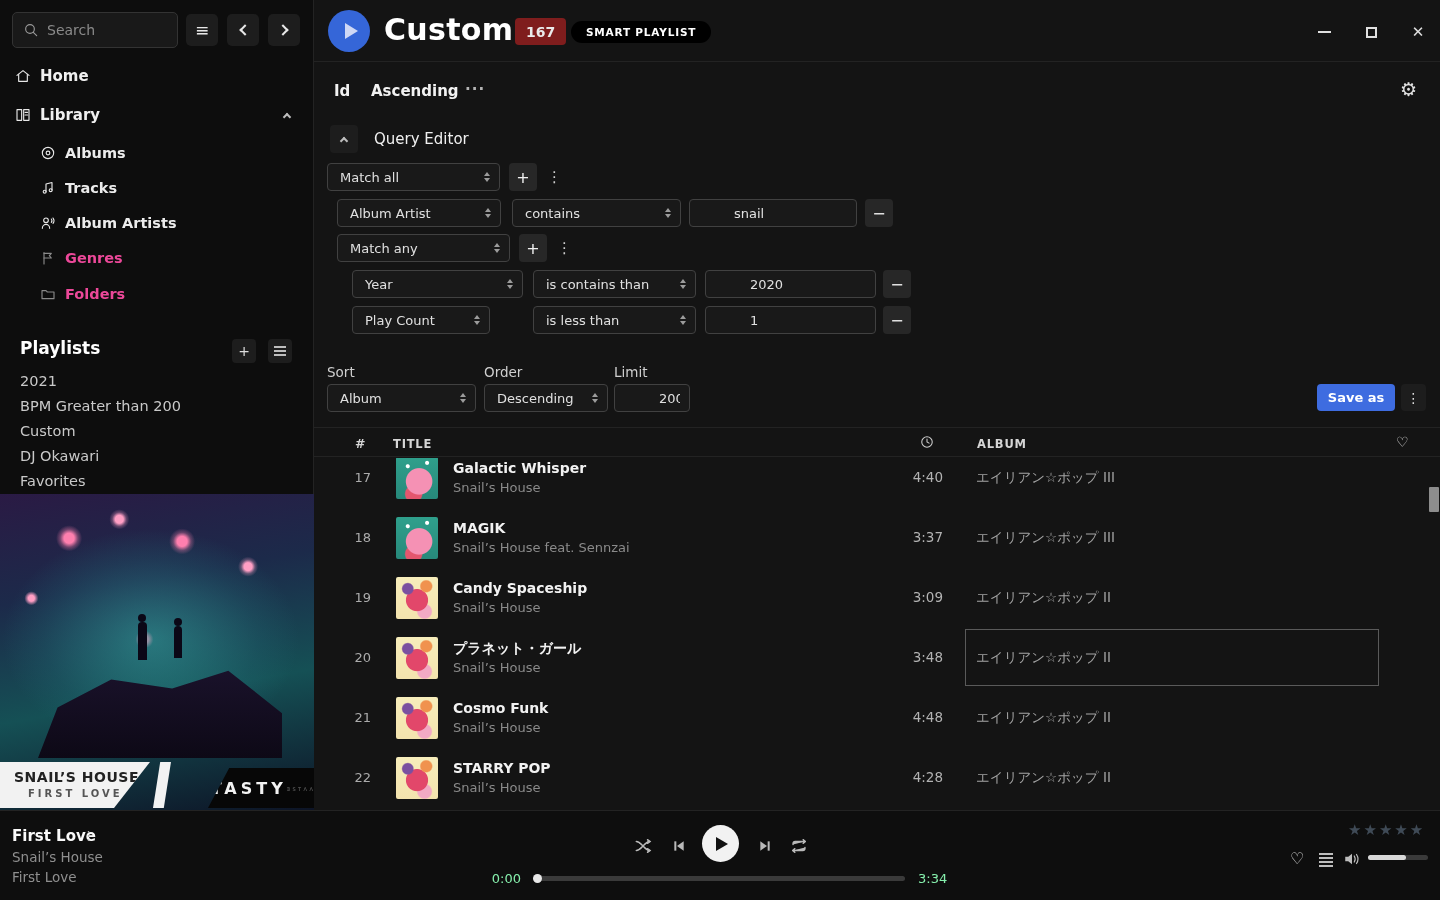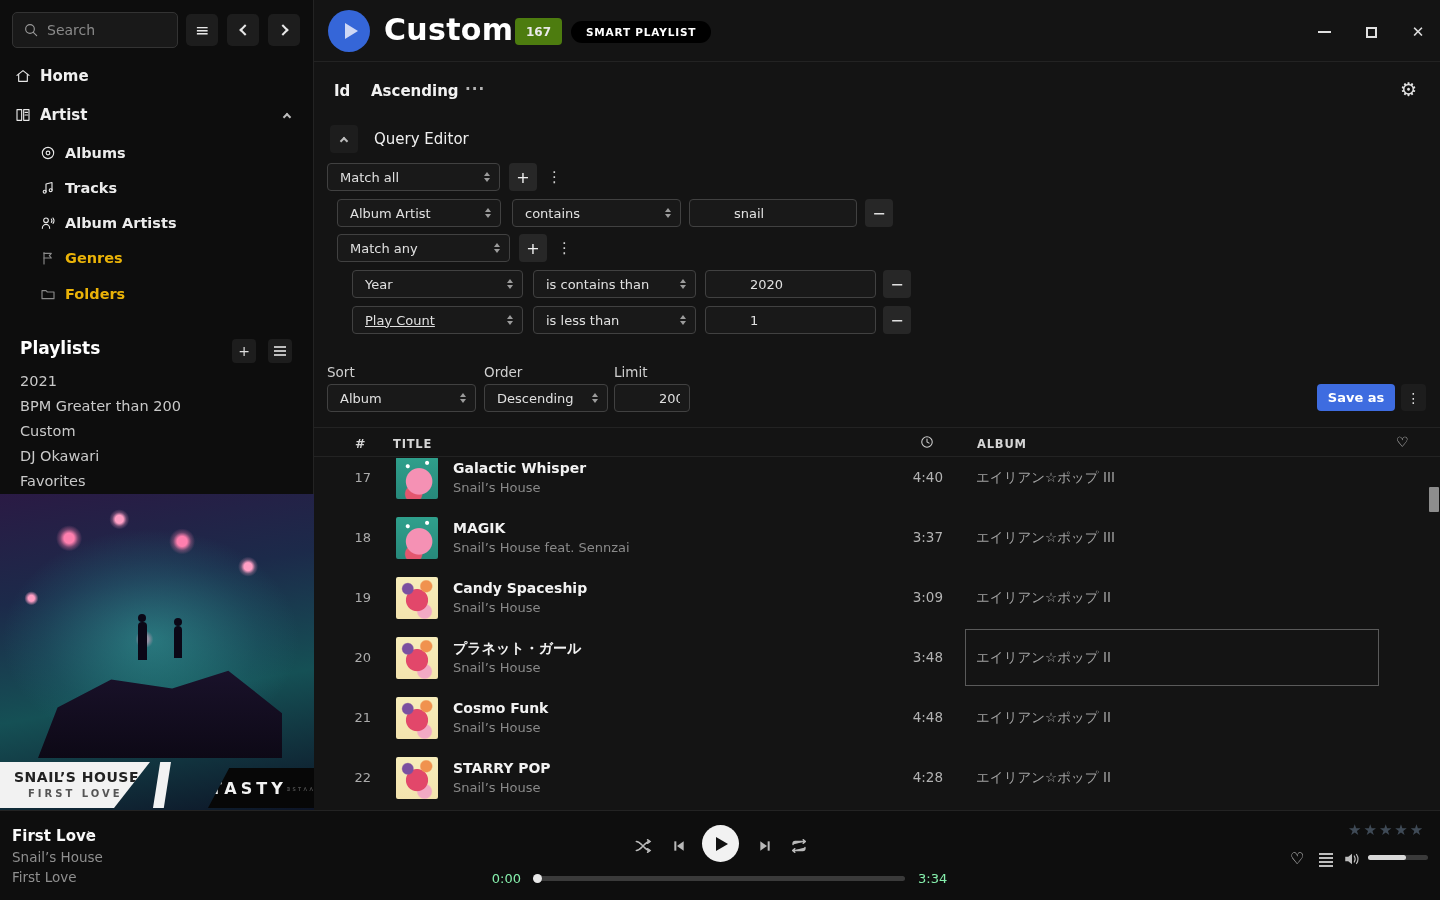--- a/index.html
+++ b/index.html
@@ -13,21 +13,21 @@
   .searchbox input { background:transparent; border:none; outline:none; color:#cfcfcf; font-size:14px; width:110px; font-family:inherit; }
   .searchbox input::placeholder { color:#8a8a8a; }
   .sqbtn32 { position:absolute; top:14px; width:32px; height:32px; background:#1d1d1d; border-radius:5px; display:flex; align-items:center; justify-content:center; color:#e8e8e8; font-size:17px; }
   .chev { width:8px; height:8px; border-right:2px solid #e8e8e8; border-bottom:2px solid #e8e8e8; display:inline-block; }
   .chev.left { transform:rotate(135deg); margin-left:3px; }
   .chev.right { transform:rotate(-45deg); margin-right:3px; }
   .chev.up { transform:rotate(-135deg); margin-top:4px; }
   .chev.sm { width:6px; height:6px; border-color:#bdbdbd; }
   .navrow { position:absolute; left:0; width:314px; height:26px; display:flex; align-items:center; gap:9px; padding-left:15px; font-size:15px; font-weight:700; color:#f0f0f0; cursor:default; }
   .libitem { position:absolute; left:0; width:314px; height:26px; display:flex; align-items:center; gap:9px; padding-left:40px; font-size:14.5px; font-weight:700; color:#ececec; }
-  .libitem.dim { color:#eab308; }
+  .libitem.dim { color:#ec4899; }
   .libitem.dim svg { stroke:#8a8a8a; }
   .icon16 { width:16px; height:16px; flex:0 0 16px; stroke:#e8e8e8; fill:none; stroke-width:1.7; stroke-linecap:round; stroke-linejoin:round; }
   .pl-header { position:absolute; left:20px; top:338px; font-size:17px; font-weight:800; color:#fff; }
   .pl-btn { position:absolute; top:339px; width:24px; height:24px; background:#1d1d1d; border-radius:4px; display:flex; align-items:center; justify-content:center; color:#ddd; font-size:14px; }
   .pl-item { position:absolute; left:20px; width:270px; height:24px; display:flex; align-items:center; font-size:14.5px; color:#c9c9c9; }
 
   
   .bigart { position:absolute; left:0; top:494px; width:314px; height:316px; overflow:hidden;
     background:
       radial-gradient(circle at 22% 14%, #ff7fae 0 5px, rgba(255,127,174,.35) 9px, transparent 13px),
@@ -50,21 +50,21 @@
   .banner-black { position:absolute; right:0; bottom:2px; width:106px; height:40px; background:#070707; clip-path:polygon(20% 0, 100% 0, 100% 100%, 0 100%); display:flex; flex-direction:row; align-items:center; justify-content:center; padding-left:14px;margin-top:27px; }
   .banner-label { font-size:16px; font-weight:700; letter-spacing:4px; color:#f2f2f2; }
   .banner-label-sub { font-size:5px; letter-spacing:2.5px; color:#6f6f6f; margin-top:1px; }
 
   
   .main { position:absolute; left:314px; top:0; width:1126px; height:810px; background:#141414; }
   .main-header { position:absolute; left:0; top:0; width:1126px; height:62px; border-bottom:1px solid #232323; }
   .playcircle { position:absolute; left:14px; top:10px; width:42px; height:42px; border-radius:50%; display:flex; align-items:center; justify-content:center; }
   .tri-play { width:0; height:0; border-left:13px solid #cfd8f5; border-top:8px solid transparent; border-bottom:8px solid transparent; margin-left:4px; }
   .page-title { position:absolute; left:70px; top:12px; font-size:30px; font-weight:800; color:#fff; letter-spacing:.3px; }
-  .count-badge { position:absolute; left:201px; top:18px; height:27px; background:#4d7c0f; border-radius:4px; display:flex; align-items:center; padding:0 11px; font-size:12px; color:#eaeaea; font-weight:600; }
+  .count-badge { position:absolute; left:201px; top:18px; height:27px; background:#7f1d1d; border-radius:4px; display:flex; align-items:center; padding:0 11px; font-size:14px; color:#eaeaea; font-weight:600; }
   .smart-pill { position:absolute; left:257px; top:21px; height:22px; background:#000; border-radius:11px; display:flex; align-items:center; padding:0 15px; font-size:10.5px; font-weight:800; letter-spacing:.8px; color:#fff; }
   .winbtn { position:absolute; top:22px; width:20px; height:20px; display:flex; align-items:center; justify-content:center; color:#e0e0e0; }
   .win-min-bar { width:13px; height:2px; background:#e0e0e0; }
   .win-max-box { width:11px; height:11px; border:2px solid #e0e0e0; }
   .win-close-x { font-size:15px; color:#e0e0e0; }
 
   .toolbar-item { position:absolute; top:82px; font-size:15px; font-weight:700; color:#f2f2f2; }
   .toolbar-dots { position:absolute; top:80px; font-size:15px; font-weight:700; color:#b5b5b5; letter-spacing:1px; }
   .gear { position:absolute; left:1086px; top:78px; font-size:19px; color:#e3e3e3; }
 
@@ -164,21 +164,21 @@
         </svg>
       <span>Home</span>
     </div>
     <div class="navrow" style="top:102px;">
       <svg class="icon16" viewBox="0 0 24 24">
           <rect x="3" y="4" width="7" height="16"></rect>
           <rect x="13" y="4" width="8" height="16"></rect>
           <line x1="15" y1="8" x2="19" y2="8"></line>
           <line x1="15" y1="12" x2="19" y2="12"></line>
         </svg>
-      <span>Artist</span>
+      <span>Library</span>
       <span class="chev up sm" style="position:absolute; left:284px;"></span>
     </div>
 
     <div class="libitem" style="top:140px;">
       <svg class="icon16" viewBox="0 0 24 24">
           <circle cx="12" cy="12" r="8.5"></circle>
           <circle cx="12" cy="12" r="2.8"></circle>
         </svg>
       <span>Albums</span>
     </div>
@@ -344,21 +344,21 @@
           <i class="car-dn"></i>
         </span>
     </div>
     <div class="inp" style="left:391px; top:270px; width:171px;">
       <input value="2020" style="">
     </div>
     <div class="sqbtn28" style="left:569px; top:270px;">
         <span>−</span>
       </div>
 
-    <div class="sel" style="left:38px; top:306px; width:171px;text-decoration:underline;">
+    <div class="sel" style="left:38px; top:306px; width:138px;">
       <span>Play Count</span>
       <span class="updown">
           <i class="car-up"></i>
           <i class="car-dn"></i>
         </span>
     </div>
     <div class="sel" style="left:219px; top:306px; width:163px;">
       <span>is less than</span>
       <span class="updown">
           <i class="car-up"></i>

